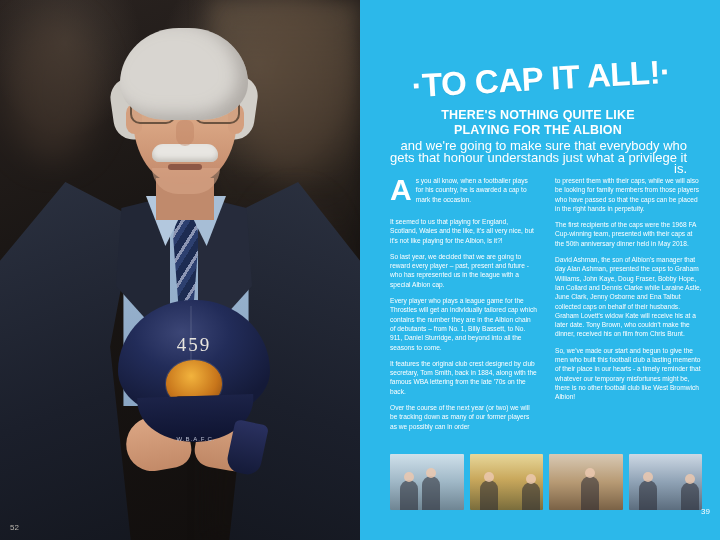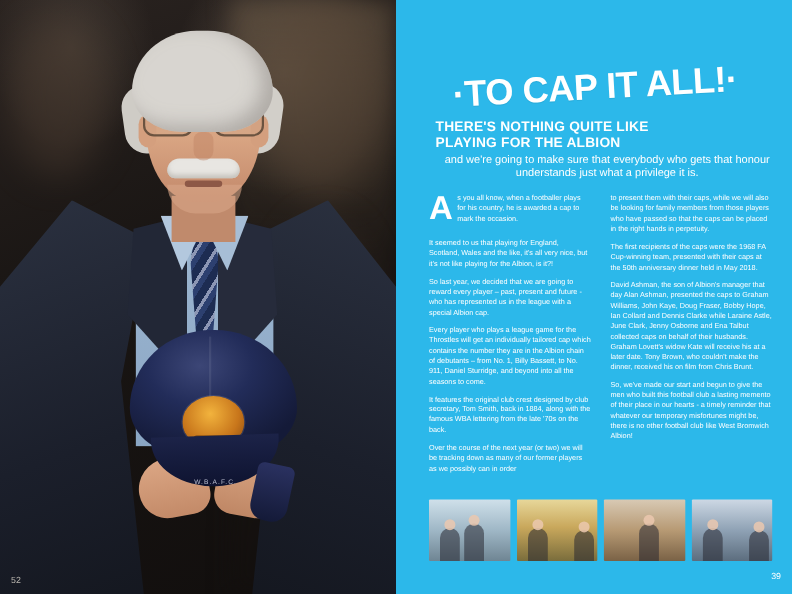--- a/index.html
+++ b/index.html
@@ -184,31 +184,31 @@
     font-family: "Liberation Sans", sans-serif;
     font-weight: bold;
     font-size: 33px;
     letter-spacing: -0.5px;
     color: #ffffff;
     text-align: center;
     transform: rotate(-3.2deg);
     text-shadow: 0 1px 0 rgba(0,0,0,.06);
   }
   .subhead {
-    position: absolute; left: 36px; top: 108px; width: 318px;
-    text-align: left;
+    position: absolute; left: 19px; top: 108px; width: 318px;
+    text-align: center;
     font-weight: bold;
     font-size: 12.5px;
     line-height: 15px;
     letter-spacing: .2px;
   }
   .deck {
-    position: absolute; left: 42px; top: 140px; width: 300px;
-    text-align: center;
-    font-size: 10px;
+    position: absolute; left: 27px; top: 140px; width: 300px;
+    text-align: right;
+    font-size: 13px;
     line-height: 11.5px;
   }
 
   .columns {
     position: absolute; left: 30px; top: 176px;
     width: 312px; height: 280px;
     display: flex;
     gap: 18px;
   }
   .col { width: 147px; }
@@ -253,21 +253,21 @@
   .thumb .fig.c { left: 52px; height: 28px; }
   .thumb .head {
     position: absolute; width: 10px; height: 10px; border-radius: 50%;
     background: rgba(235,200,175,.85);
   }
   .thumb .head.a { left: 14px; bottom: 28px; }
   .thumb .head.b { left: 36px; bottom: 32px; }
   .thumb .head.c { left: 56px; bottom: 26px; }
 
   .folio-right {
-    position: absolute; right: 10px; bottom: 12px;
+    position: absolute; right: 10px; bottom: 24px;
     color: #ffffff; font-size: 8px;
   }
 </style>
 </head>
 <body>
 
 <div class="spread">
 
   <div class="page-left">
     <div class="photo">
@@ -305,20 +305,21 @@
           <div class="lens r"></div>
         </div>
         <div class="hair"></div>
 
         <div class="hand-l"></div>
         <div class="hand-r"></div>
 
         <div class="cap-wrap">
           <div class="cap-crown"></div>
           <div class="cap-seam"></div>
+          <div class="cap-number">459</div>
           <div class="cap-badge"></div>
           <div class="cap-brim"></div>
           <div class="cap-tassel"></div>
           <div class="cap-text-small">W.B.A.F.C.</div>
         </div>
       </div>
     </div>
     <div class="folio-left">52</div>
   </div>
 

